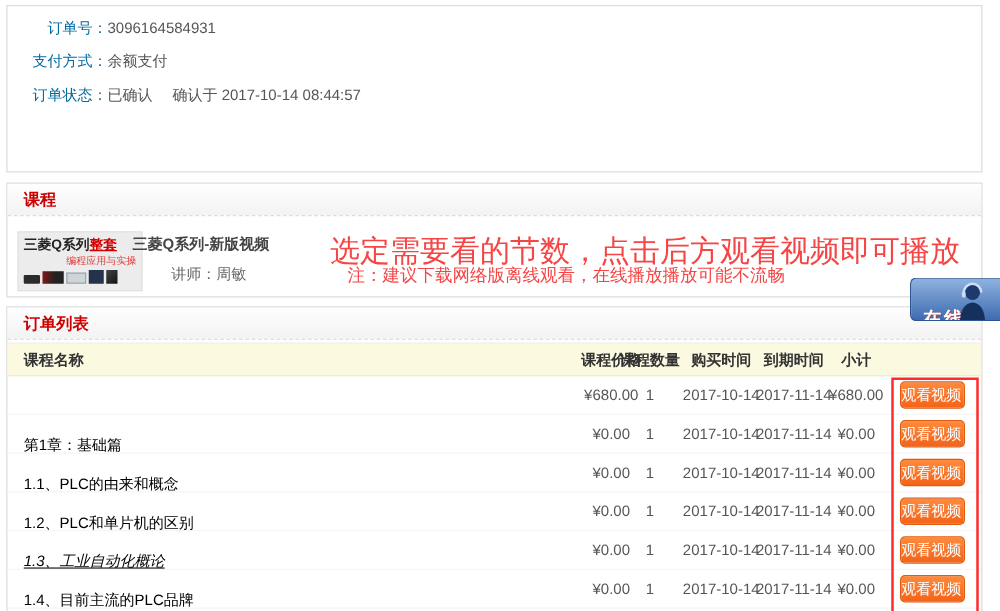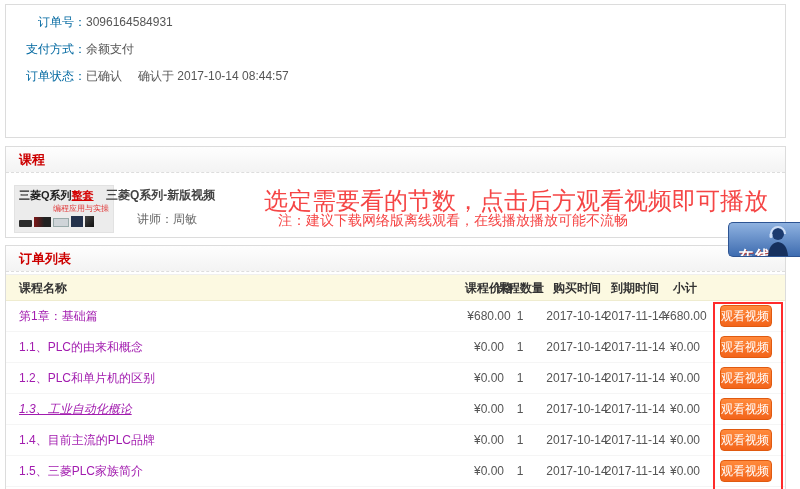--- a/index.html
+++ b/index.html
@@ -75,21 +75,21 @@
   }
   .col-name { position:absolute; left:13px; }
   .col { position:absolute; text-align:center; }
   .c-price    { left:448px; width:70px; }
   .c-qty      { left:489px; width:50px; }
   .c-buy      { left:536px; width:70px; }
   .c-expire   { left:594px; width:70px; }
   .c-subtotal { left:649px; width:60px; }
   .tbody { position:absolute; left:0; right:0; top:55px; }
   .trow { position:relative; height:31px; line-height:31px; border-bottom:1px solid #f5f5f5; }
-  .trow .cell-name { position:absolute; left:13px; color:#a21caf; white-space:nowrap; }
+  .trow .cell-name { position:absolute; left:13px; color:#000000; white-space:nowrap;margin-top:40px; }
   .trow .cell { color:#555; }
   .cell-name.u { text-decoration:underline; cursor:pointer;font-style:italic; }
   .watch-btn {
     position:absolute; left:714px; top:4px; width:52px; height:22px;
     background:linear-gradient(#ff8a3c,#f3641a);
     border:1px solid #e05a10; border-radius:4px;
     color:#fff; font-size:12px; text-align:left; line-height:20px;
     cursor:pointer;
   }
   .red-rect {

